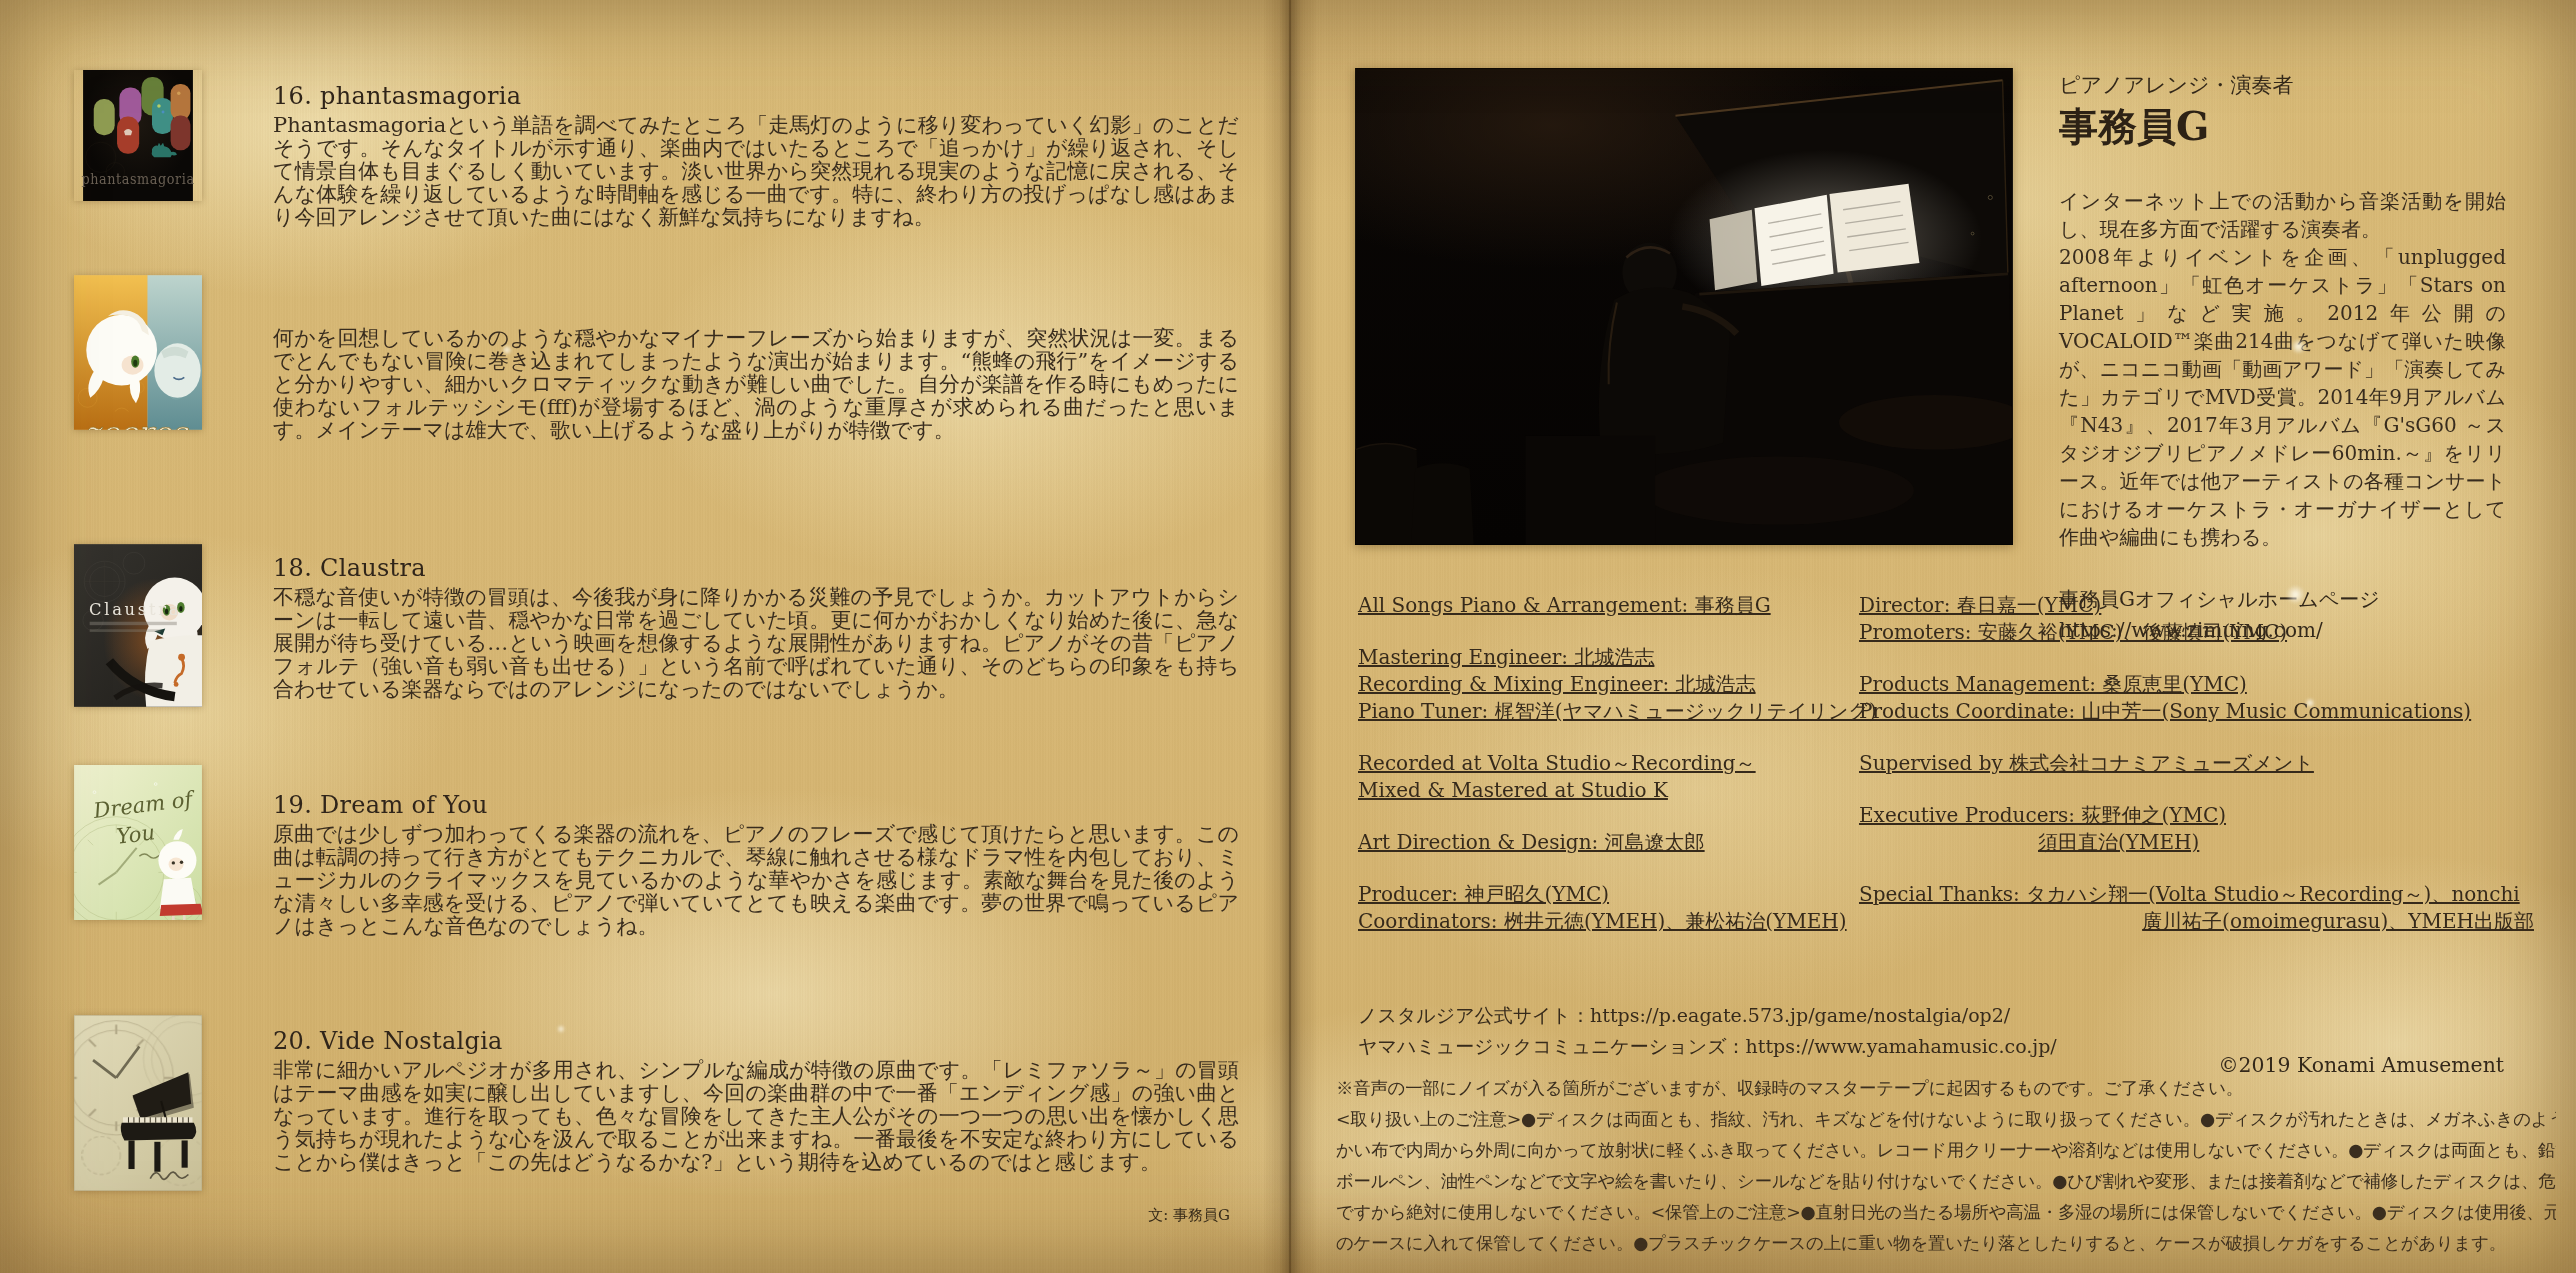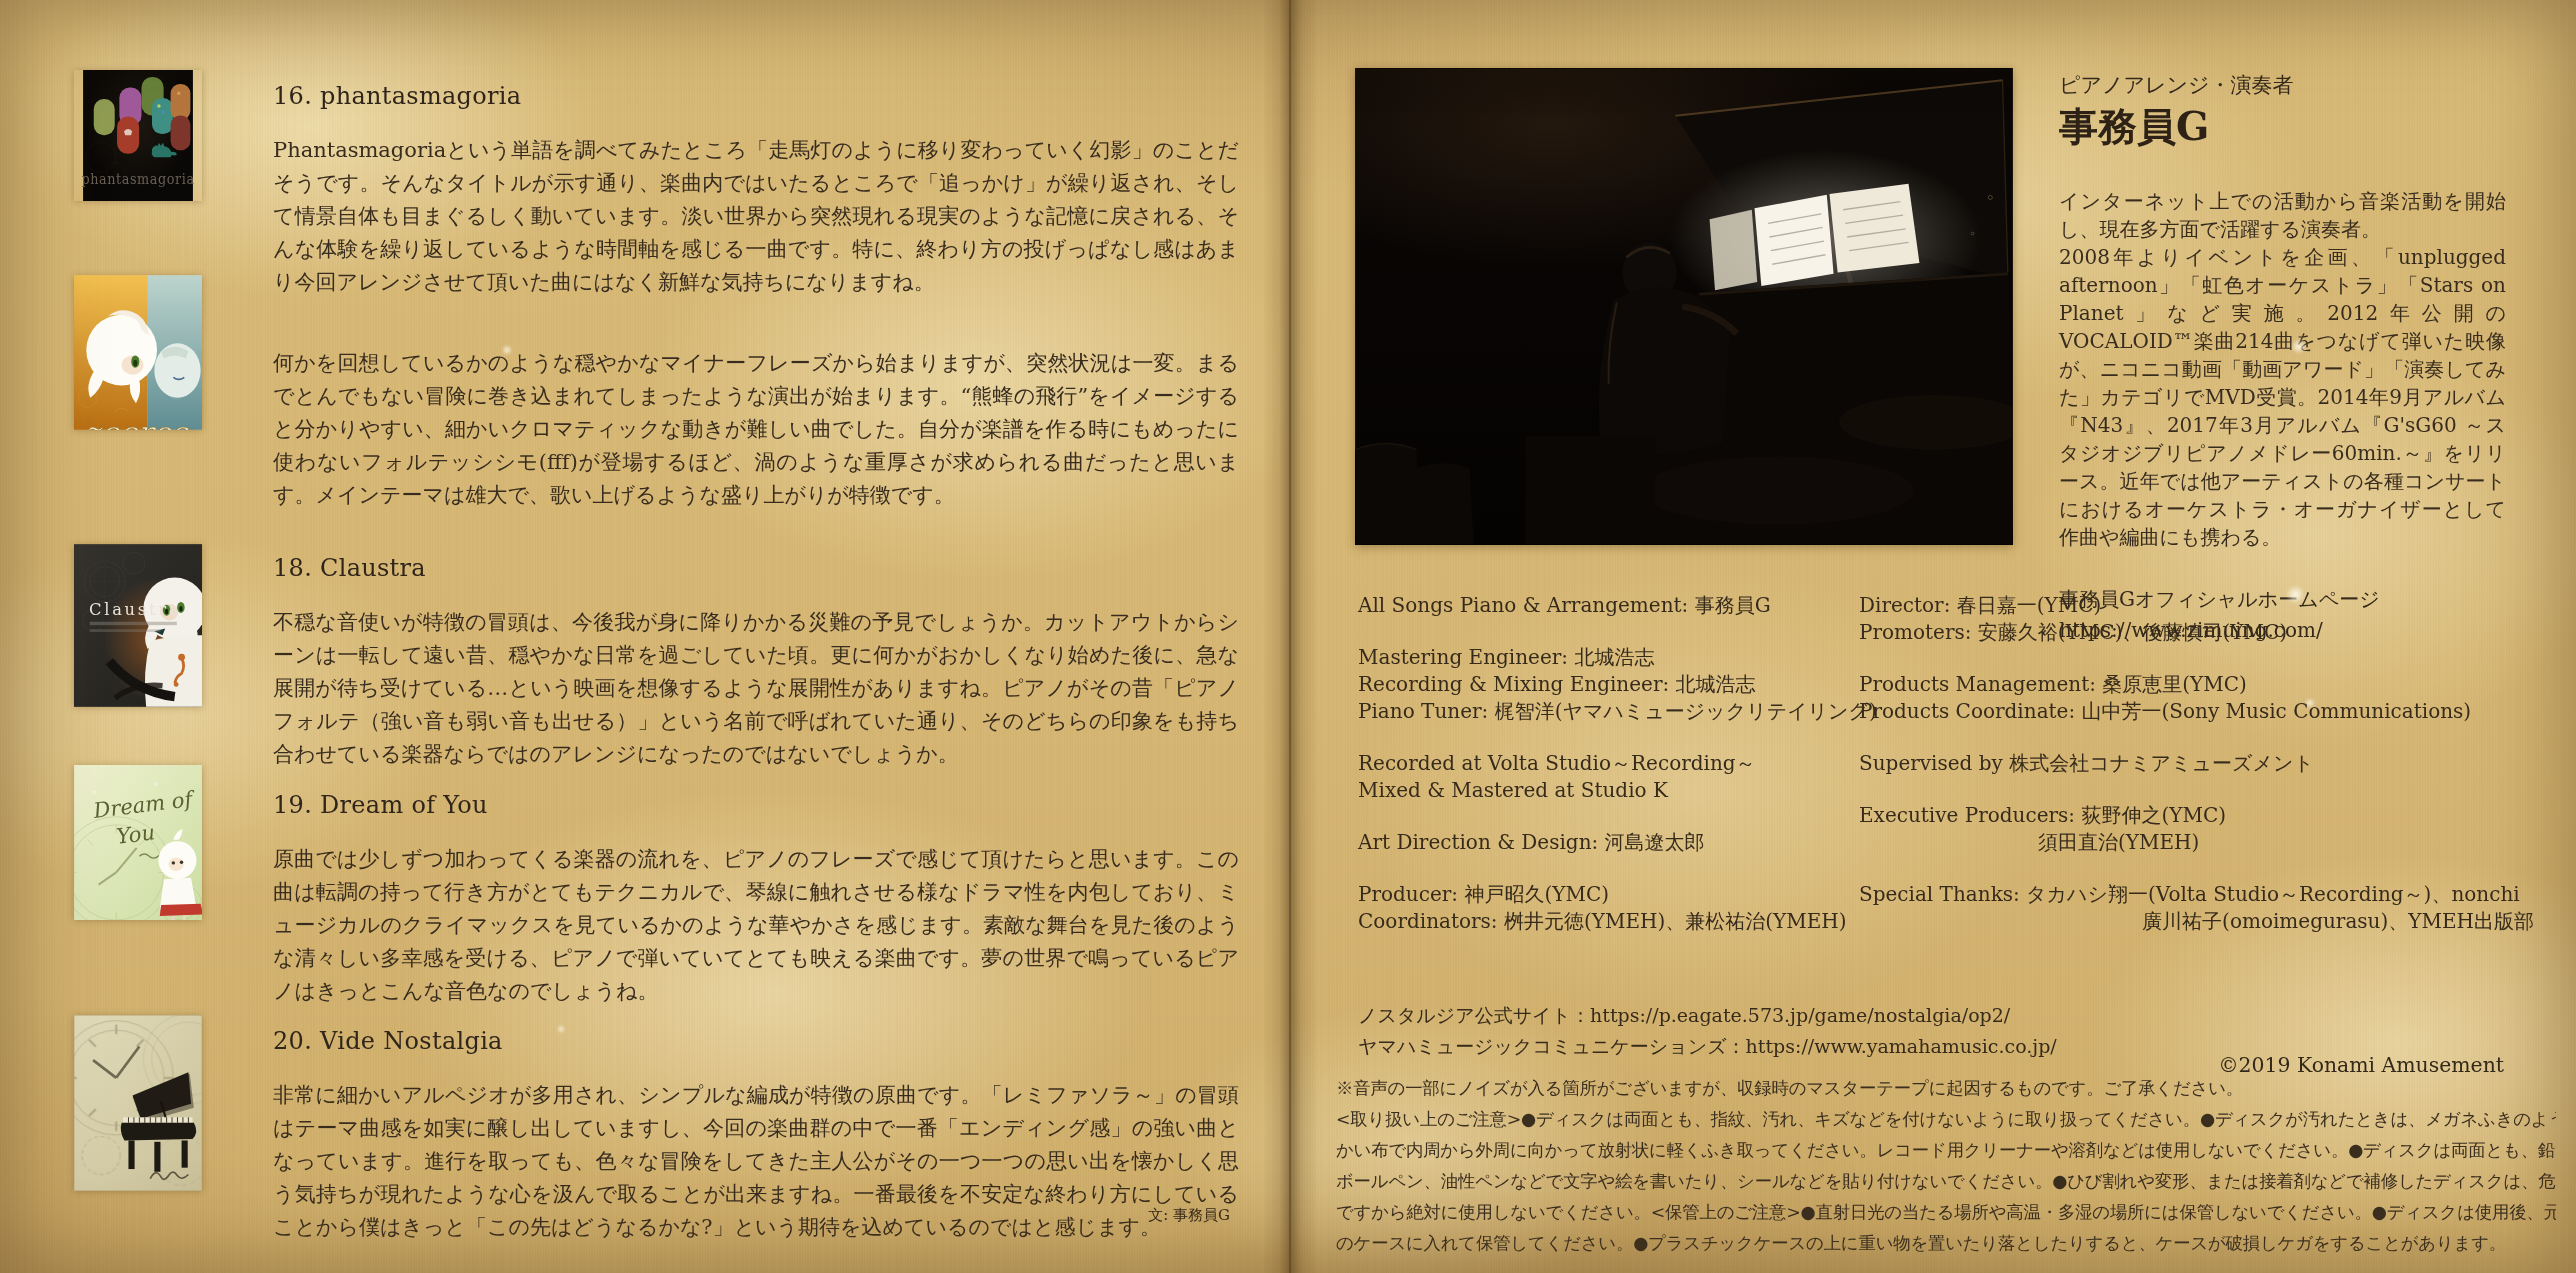--- a/index.html
+++ b/index.html
@@ -27,37 +27,37 @@
   .gutter{position:absolute;top:0;bottom:0;left:1262px;width:57px;
     background:linear-gradient(90deg, rgba(110,80,35,0) 0%, rgba(110,80,35,.22) 30%,
       rgba(70,48,18,.5) 50%, rgba(110,80,35,.22) 70%, rgba(110,80,35,0) 100%);}
   .gutter:after{content:"";position:absolute;top:0;bottom:0;left:27px;width:2px;background:rgba(60,40,14,.35);}
   .bokeh{position:absolute;border-radius:50%;filter:blur(1.4px);
     background:radial-gradient(circle, rgba(255,253,242,.95), rgba(255,253,242,0) 72%);}
 
   
   .tracksec{position:absolute;left:273px;width:966px;}
   .tracksec h3{margin:0;font-size:24px;line-height:27px;font-weight:normal;letter-spacing:0.3px;color:#30251a;}
-  .tracksec p{margin:24px 0 0;font-size:21px;line-height:33px;text-align:justify;color:#382c1e;}
+  .tracksec p{margin:4px 0 0;font-size:21px;line-height:23px;text-align:justify;color:#382c1e;}
   .byline{position:absolute;top:1206px;right:1346px;font-size:15px;color:#342919;}
 
   .albumart{position:absolute;left:74px;width:128px;box-shadow:0 1.4px 6.8px rgba(90,60,20,.35);}
   .albumart svg{display:block;width:100%;height:100%;}
 
   
   .photo{position:absolute;left:1355px;top:68px;width:658px;height:477px;box-shadow:0 2px 9.5px rgba(80,54,18,.4);}
   .photo svg{display:block;width:100%;height:100%;}
   .artist{position:absolute;left:2059px;top:72px;width:447px;}
   .artist .role{font-size:21px;line-height:26px;color:#33281a;}
   .artist .name{font-size:39px;line-height:45px;margin-top:5.5px;font-weight:bold;color:#2d2215;}
   .artist .bio{margin-top:38px;}
   .artist .bio p{margin:0;font-size:20px;line-height:28px;text-align:justify;color:#382c1e;}
   .artist .hp{margin-top:33px;font-size:20px;line-height:31px;color:#33281a;}
 
-  .credits{position:absolute;top:592px;font-size:20px;color:#362a1b;}
+  .credits{position:absolute;top:592px;font-size:20px;color:#362a1b;text-decoration:underline;}
   .credits .cl{line-height:27px;white-space:nowrap;}
   .credits .gap{margin-top:25px;}
   .credits-left{left:1358px;width:504px;}
   .credits-right{left:1859px;width:675px;}
   .credits .indent-ep{padding-left:179px;}
   .credits .indent-st{padding-left:133px;text-align:right;}
 
   .links{position:absolute;left:1358px;top:1000px;font-size:19px;color:#362a1b;}
   .links .linkline{line-height:31px;white-space:nowrap;}
   .copyright{position:absolute;top:1053px;right:72px;font-size:20.4px;color:#33281a;}

